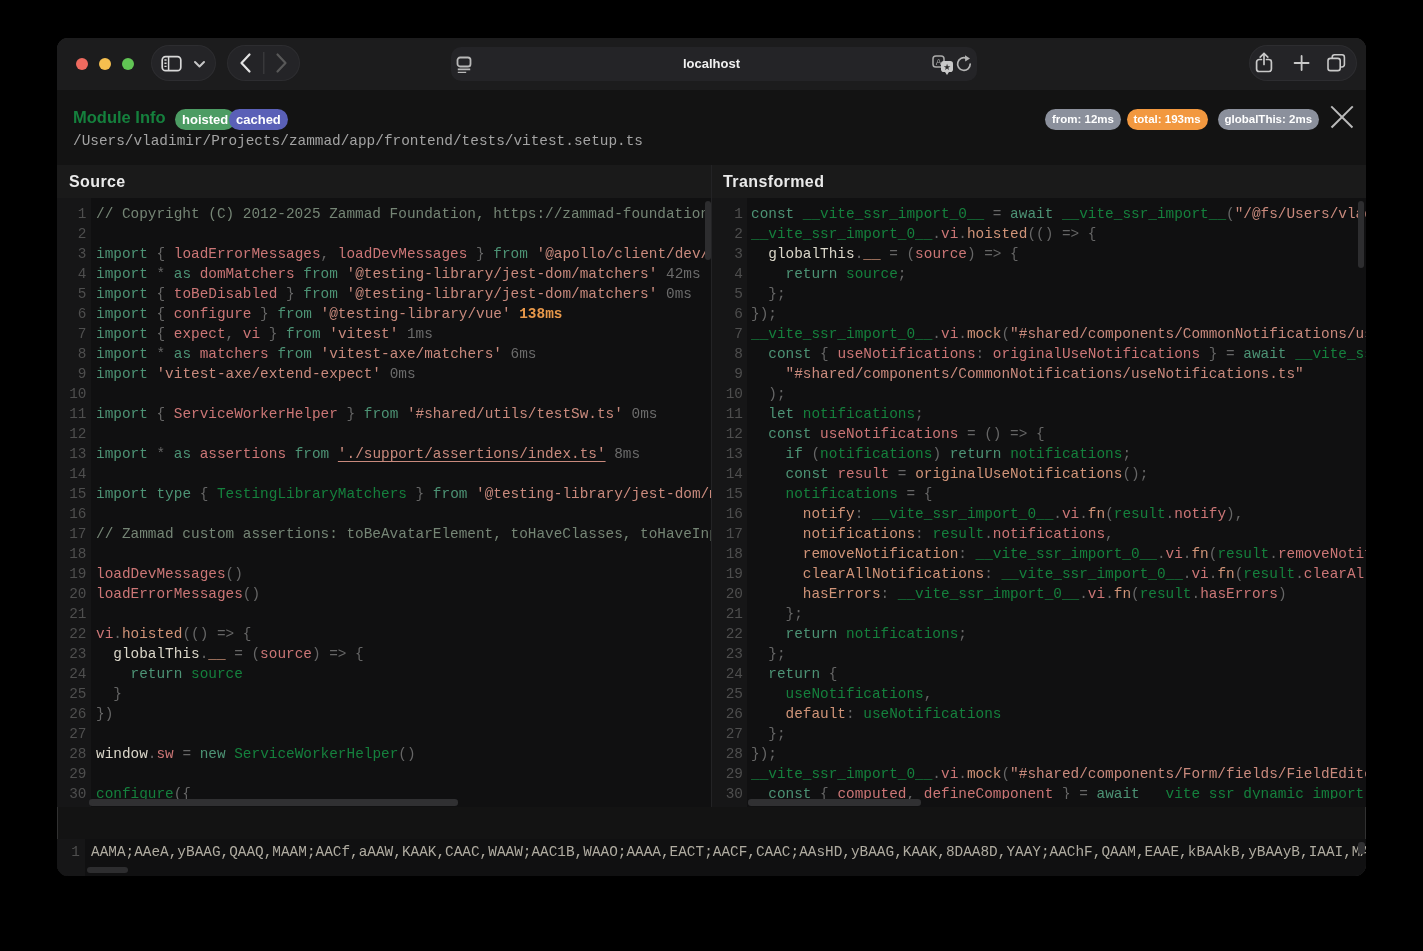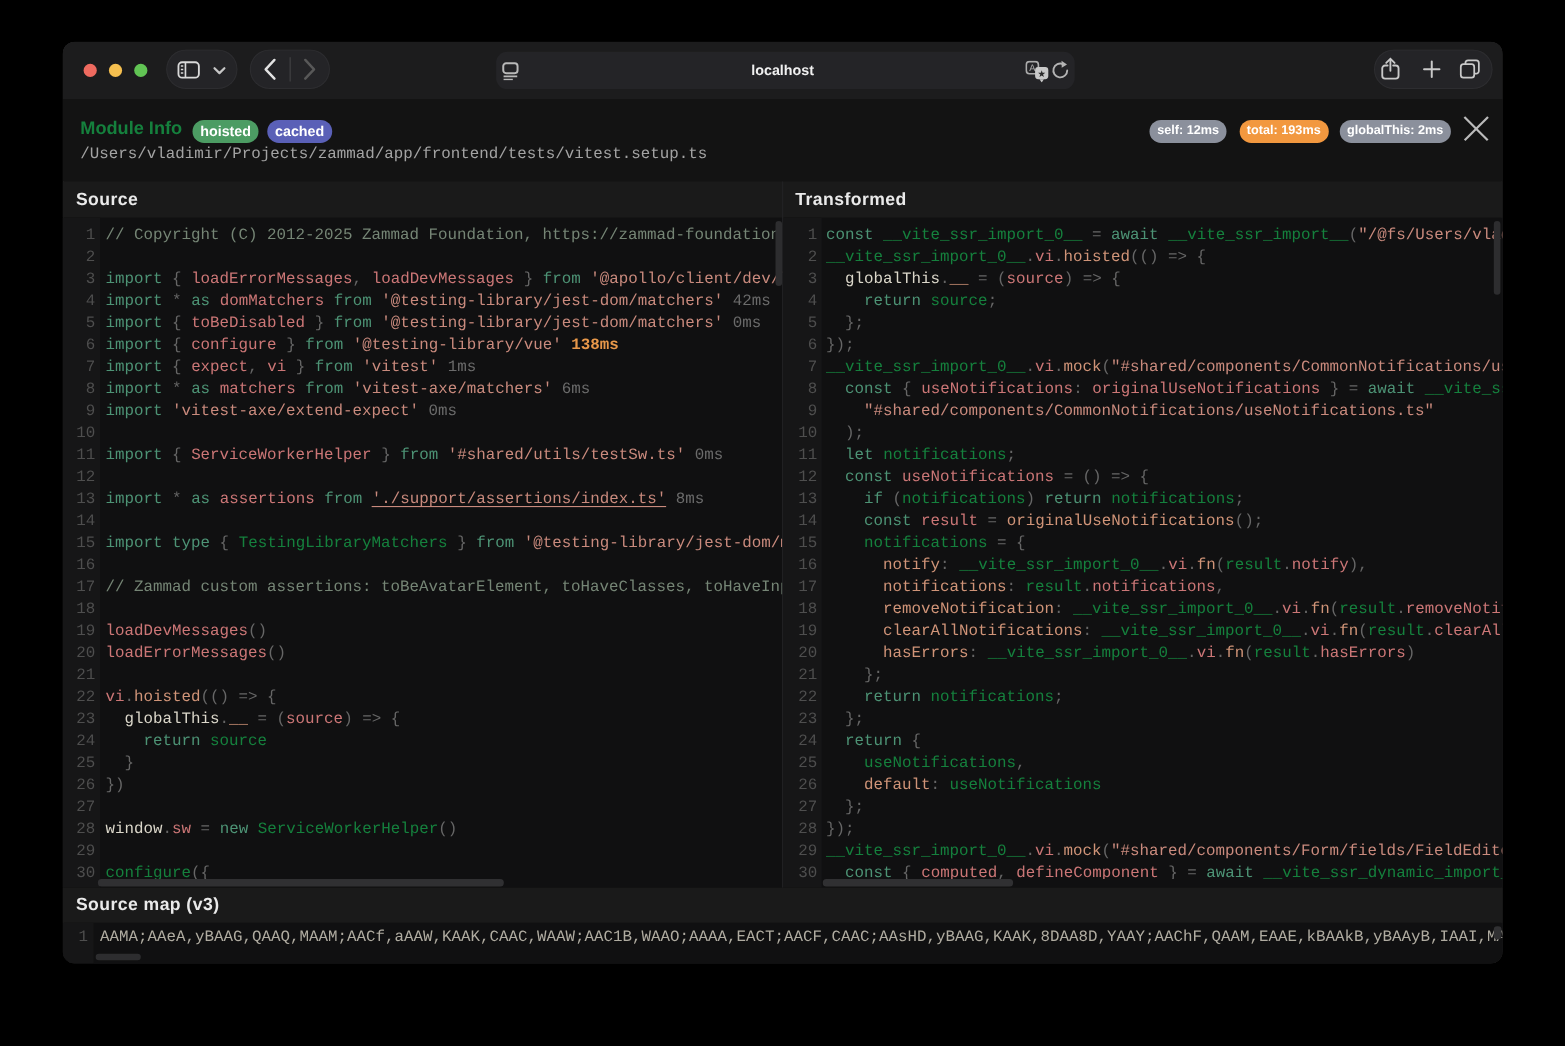--- a/index.html
+++ b/index.html
@@ -116,23 +116,23 @@
       <g fill="none" stroke="#c9c9c9" stroke-width="1.6">
         <path d="M83.2 13.4 v-1.2 a2.4 2.4 0 0 1 2.4 -2.4 h7.4 a2.4 2.4 0 0 1 2.4 2.4 v7.4 a2.4 2.4 0 0 1 -2.4 2.4 h-1.2"></path>
         <rect x="79" y="13.4" width="12.2" height="12.2" rx="2.4"></rect>
       </g>
     </svg>
   </div>
 
   <div class="hdr">
     <div class="title">Module Info</div>
     <div class="pill" style="left:118px;background:#4c9c63;">hoisted</div>
-    <div class="pill" style="left:186px;background:#5a60b7;">cached</div>
+    <div class="pill" style="left:172px;background:#5a60b7;">cached</div>
     <div class="path">/Users/vladimir/Projects/zammad/app/frontend/tests/vitest.setup.ts</div>
-    <div class="pill" style="left:988px;background:#8b909c;font-size:11.5px;padding:0 7px;">self: 12ms</div>
+    <div class="pill" style="left:988px;background:#8b909c;font-size:11.5px;padding:0 7px;">from: 12ms</div>
     <div class="pill" style="left:1069.5px;background:#f2983f;font-size:11.5px;padding:0 7px;">total: 193ms</div>
     <div class="pill" style="left:1160.5px;background:#8b909c;font-size:11.5px;padding:0 7px;">globalThis: 2ms</div>
   </div>
   <div class="x1"></div>
     <div class="x2"></div>
 
   <div class="prow">
     <div class="plabel" style="left:12px;">Source</div>
     <div class="plabel" style="left:666px;">Transformed</div>
   </div>
@@ -151,23 +151,20 @@
   <div class="clip" style="left:655px;width:654px;">
     <div class="numcol" style="left:0;width:31px;"><div class="ln">1</div><div class="ln">2</div><div class="ln">3</div><div class="ln">4</div><div class="ln">5</div><div class="ln">6</div><div class="ln">7</div><div class="ln">8</div><div class="ln">9</div><div class="ln">10</div><div class="ln">11</div><div class="ln">12</div><div class="ln">13</div><div class="ln">14</div><div class="ln">15</div><div class="ln">16</div><div class="ln">17</div><div class="ln">18</div><div class="ln">19</div><div class="ln">20</div><div class="ln">21</div><div class="ln">22</div><div class="ln">23</div><div class="ln">24</div><div class="ln">25</div><div class="ln">26</div><div class="ln">27</div><div class="ln">28</div><div class="ln">29</div><div class="ln">30</div></div>
     <div class="codecol" style="left:39px;"><div class="ln"><i class="k">const</i> <i class="v">__vite_ssr_import_0__</i><i class="p"> = </i><i class="k">await</i> <i class="v">__vite_ssr_import__</i><i class="p">(</i><i class="s">"/@fs/Users/vladimir/Projects/zammad/app"</i></div><div class="ln"><i class="v">__vite_ssr_import_0__</i><i class="p">.</i><i class="r">vi</i><i class="p">.</i><i class="o">hoisted</i><i class="p">(() =&gt; {</i></div><div class="ln">  <i class="w">globalThis</i><i class="p">.</i><i class="o">__</i><i class="p"> = (</i><i class="r">source</i><i class="p">) =&gt; {</i></div><div class="ln">    <i class="k">return</i> <i class="v">source</i><i class="p">;</i></div><div class="ln"><i class="p">  };</i></div><div class="ln"><i class="p">});</i></div><div class="ln"><i class="v">__vite_ssr_import_0__</i><i class="p">.</i><i class="r">vi</i><i class="p">.</i><i class="o">mock</i><i class="p">(</i><i class="s">"#shared/components/CommonNotifications/useNotifications.ts"</i></div><div class="ln">  <i class="k">const</i><i class="p"> { </i><i class="r">useNotifications</i><i class="p">: </i><i class="r">originalUseNotifications</i><i class="p"> } = </i><i class="k">await</i> <i class="v">__vite_ssr_import_0__</i></div><div class="ln">    <i class="s">"#shared/components/CommonNotifications/useNotifications.ts"</i></div><div class="ln"><i class="p">  );</i></div><div class="ln">  <i class="k">let</i> <i class="v">notifications</i><i class="p">;</i></div><div class="ln">  <i class="k">const</i> <i class="r">useNotifications</i><i class="p"> = () =&gt; {</i></div><div class="ln">    <i class="k">if</i><i class="p"> (</i><i class="v">notifications</i><i class="p">) </i><i class="k">return</i> <i class="v">notifications</i><i class="p">;</i></div><div class="ln">    <i class="k">const</i> <i class="r">result</i><i class="p"> = </i><i class="o">originalUseNotifications</i><i class="p">();</i></div><div class="ln">    <i class="v">notifications</i><i class="p"> = {</i></div><div class="ln">      <i class="o">notify</i><i class="p">: </i><i class="v">__vite_ssr_import_0__</i><i class="p">.</i><i class="r">vi</i><i class="p">.</i><i class="o">fn</i><i class="p">(</i><i class="v">result</i><i class="p">.</i><i class="r">notify</i><i class="p">),</i></div><div class="ln">      <i class="o">notifications</i><i class="p">: </i><i class="v">result</i><i class="p">.</i><i class="r">notifications</i><i class="p">,</i></div><div class="ln">      <i class="o">removeNotification</i><i class="p">: </i><i class="v">__vite_ssr_import_0__</i><i class="p">.</i><i class="r">vi</i><i class="p">.</i><i class="o">fn</i><i class="p">(</i><i class="v">result</i><i class="p">.</i><i class="r">removeNotification</i></div><div class="ln">      <i class="o">clearAllNotifications</i><i class="p">: </i><i class="v">__vite_ssr_import_0__</i><i class="p">.</i><i class="r">vi</i><i class="p">.</i><i class="o">fn</i><i class="p">(</i><i class="v">result</i><i class="p">.</i><i class="r">clearAllNotifications</i></div><div class="ln">      <i class="o">hasErrors</i><i class="p">: </i><i class="v">__vite_ssr_import_0__</i><i class="p">.</i><i class="r">vi</i><i class="p">.</i><i class="o">fn</i><i class="p">(</i><i class="v">result</i><i class="p">.</i><i class="r">hasErrors</i><i class="p">)</i></div><div class="ln"><i class="p">    };</i></div><div class="ln">    <i class="k">return</i> <i class="v">notifications</i><i class="p">;</i></div><div class="ln"><i class="p">  };</i></div><div class="ln">  <i class="k">return</i><i class="p"> {</i></div><div class="ln">    <i class="v">useNotifications</i><i class="p">,</i></div><div class="ln">    <i class="o">default</i><i class="p">: </i><i class="v">useNotifications</i></div><div class="ln"><i class="p">  };</i></div><div class="ln"><i class="p">});</i></div><div class="ln"><i class="v">__vite_ssr_import_0__</i><i class="p">.</i><i class="r">vi</i><i class="p">.</i><i class="o">mock</i><i class="p">(</i><i class="s">"#shared/components/Form/fields/FieldEditor/FieldEditorSug"</i></div><div class="ln">  <i class="k">const</i><i class="p"> { </i><i class="r">computed</i><i class="p">, </i><i class="r">defineComponent</i><i class="p"> } = </i><i class="k">await</i> <i class="v">__vite_ssr_dynamic_import__</i></div></div>
   </div>
 
   <div class="thumbH" style="left:32px;width:369px;"></div>
   <div class="thumbH" style="left:691px;width:173px;"></div>
   <div class="thumbV" style="left:647.5px;top:163px;height:59px;"></div>
   <div class="thumbV" style="left:1301px;top:163px;height:67px;"></div>
 
-  <div class="smrow">
-      <div class="smlabel">Source map (v3)</div>
-    </div>
   <div class="smarea">
     <div class="smgut"></div>
     <div class="smnum">1</div>
     <div class="smtext">AAMA;AAeA,yBAAG,QAAQ,MAAM;AACf,aAAW,KAAK,CAAC,WAAW;AAC1B,WAAO;AAAA,EACT;AACF,CAAC;AAsHD,yBAAG,KAAK,8DAA8D,YAAY;AAChF,QAAM,EAAE,kBAAkB,yBAAyB,IAAI,MAAM</div>
   </div>
   <div class="smthumb"></div>
   <div class="abs" style="left:1301px;top:804px;width:7px;height:12px;border-radius:3px;background:#303032;"></div>
 </div>
 
 </body></html>

